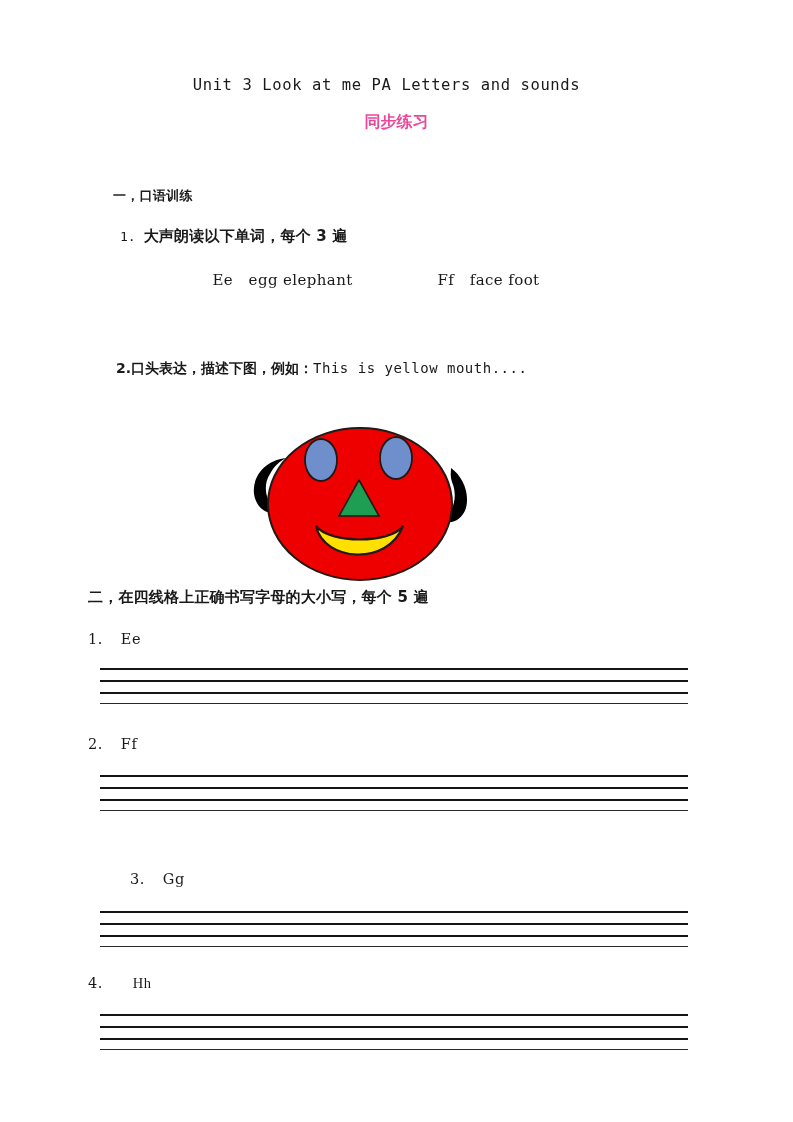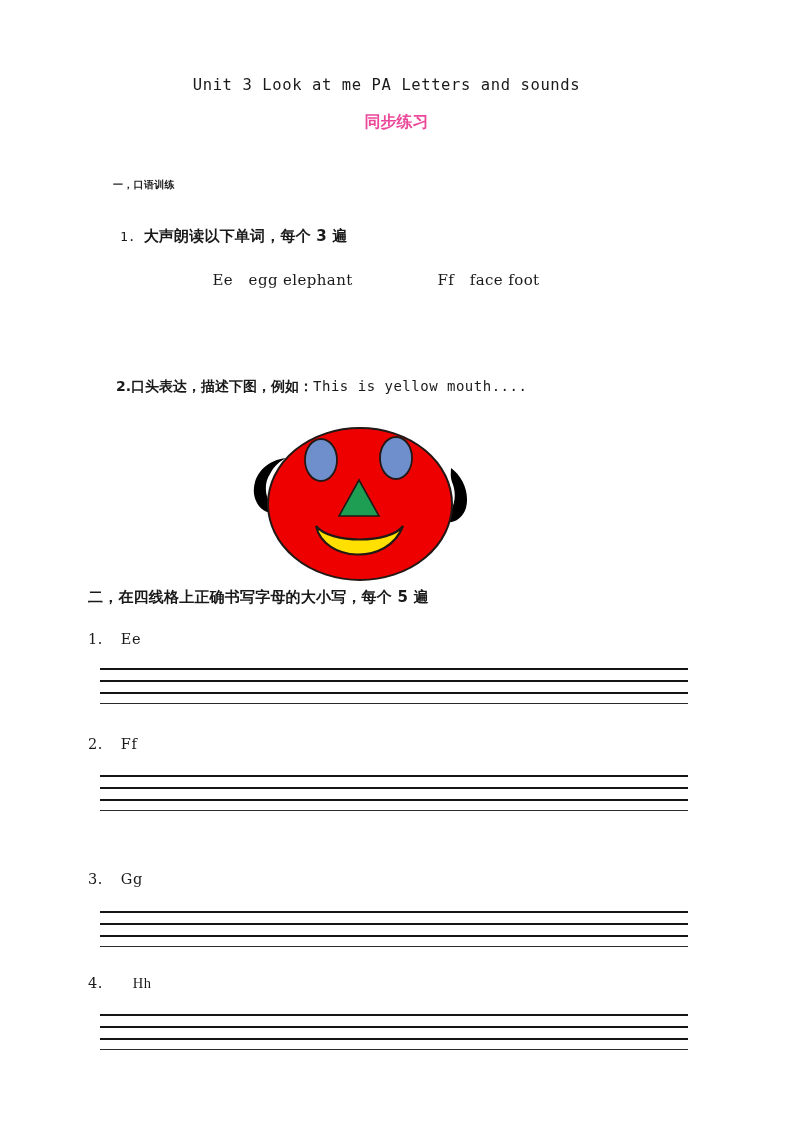--- a/index.html
+++ b/index.html
@@ -43,23 +43,23 @@
     font-family: "DejaVu Sans", sans-serif;
     font-size: 16px;
     font-weight: bold;
     color: #ec4899;
   }
 
   
   .sec1-heading {
     position: absolute;
     left: 113px;
-    top: 178px;
-    font-family: "DejaVu Sans", sans-serif;
-    font-size: 10px;
+    top: 187px;
+    font-family: "DejaVu Sans", sans-serif;
+    font-size: 13px;
     font-weight: bold;
     letter-spacing: 0.3px;
   }
   .item1-row {
     position: absolute;
     left: 120px;
     top: 227px;
     display: flex;
     align-items: baseline;
     gap: 8px;
@@ -94,21 +94,21 @@
     width: 225px;
     white-space: pre;
   }
   .word-col-b {
     white-space: pre;
   }
 
   .item2-row {
     position: absolute;
     left: 116px;
-    top: 378px;
+    top: 360px;
     display: flex;
     align-items: baseline;
     white-space: pre;
   }
   .item2-cn {
     font-family: "DejaVu Sans", sans-serif;
     font-size: 14px;
     font-weight: bold;
   }
   .item2-en {
@@ -228,21 +228,21 @@
     <span class="practice-label">2.</span>
     <span class="practice-label" style="margin-left:14px;">Ff</span>
   </div>
   <div class="fourline" style="top:775px;">
     <div class="ln l1"></div>
     <div class="ln l2"></div>
     <div class="ln l3"></div>
     <div class="ln l4"></div>
   </div>
 
-  <div class="practice-item" style="top:870px;">
+  <div class="practice-item" style="top:870px;margin-left:42px;">
     <span class="practice-label">3.</span>
     <span class="practice-label" style="margin-left:14px;">Gg</span>
   </div>
   <div class="fourline" style="top:911px;">
     <div class="ln l1"></div>
     <div class="ln l2"></div>
     <div class="ln l3"></div>
     <div class="ln l4"></div>
   </div>
 

